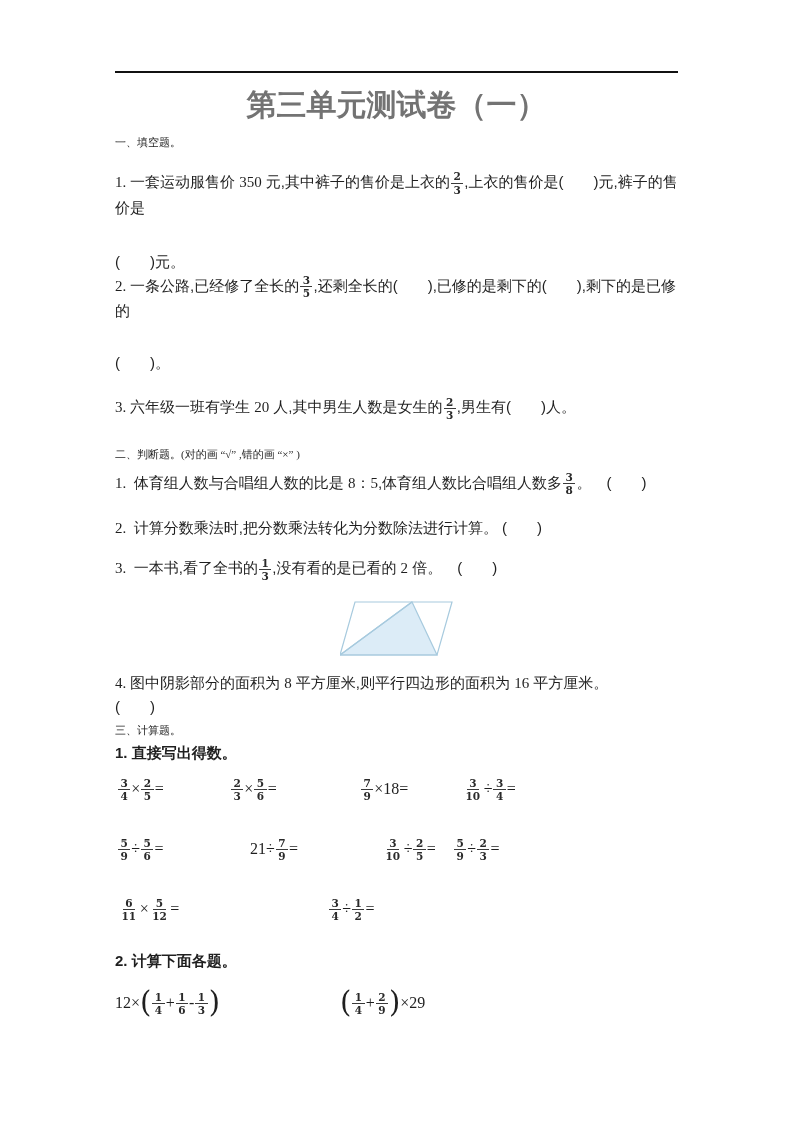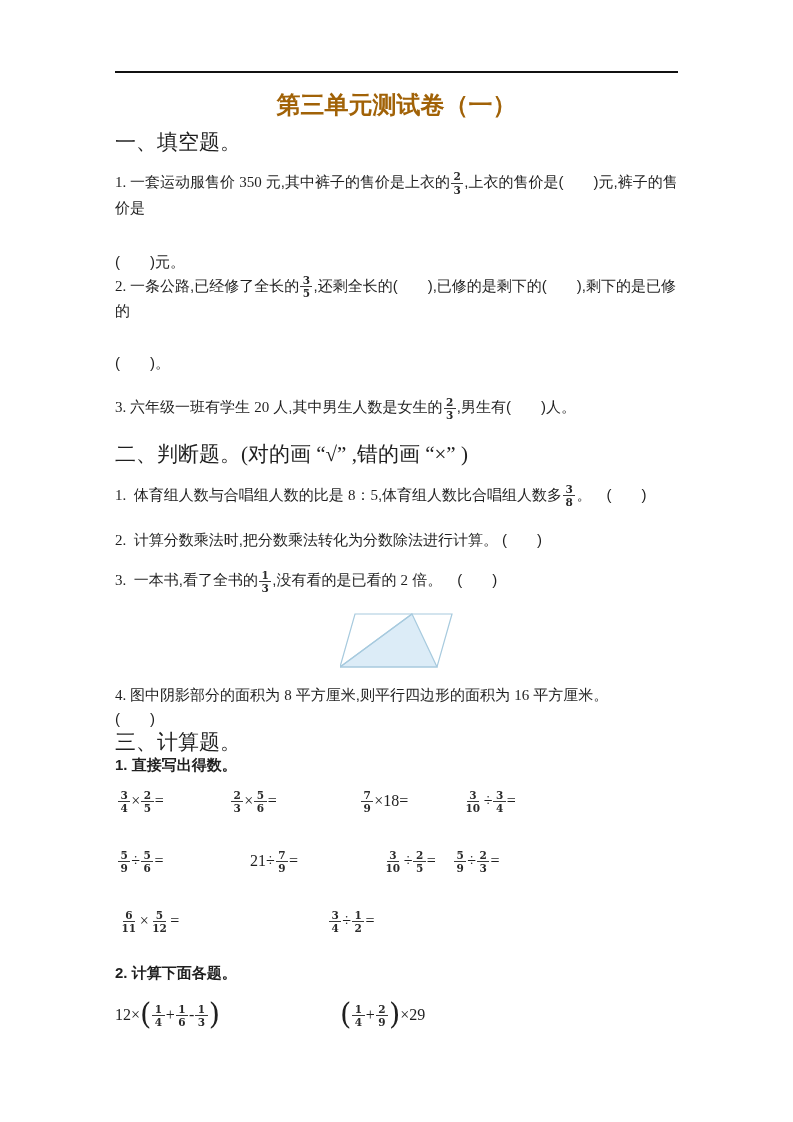--- a/index.html
+++ b/index.html
@@ -16,27 +16,27 @@
   .rule{
     margin-top:71px;
     height:0;
     border-top:2px solid #111;
   }
   .title{
     margin-top:15px;
     text-align:center;
     font-family:"Liberation Serif","DejaVu Serif",serif;
     font-weight:600;
-    font-size:24px;
+    font-size:30px;
     line-height:34px;
-    color:#a16207;
+    color:#737373;
   }
   .sec-head{
     font-family:"Liberation Serif","DejaVu Serif",serif;
-    font-size:21px;
+    font-size:11px;
     line-height:22px;
     white-space:pre-wrap;
   }
   .line{
     font-size:15px;
     line-height:24px;
     white-space:nowrap;
   }
   .zh{white-space:pre-wrap;}
   .sn{
@@ -68,21 +68,21 @@
     top:-1px;
   }
   
   .m-s1{margin-top:9px;}
   .m-q1a{margin-top:17px;}
   .m-q1b{margin-top:30px;}
   .m-q2a{}
   .m-q2b{margin-top:28px;}
   .m-q3{margin-top:20px;}
   .m-s2{margin-top:22px;}
-  .m-j1{margin-top:18px;}
+  .m-j1{margin-top:6px;}
   .m-j2{margin-top:20px;}
   .m-j3{margin-top:16px;}
   .m-fig{margin-top:16px;margin-left:225px;width:113px;height:59px;}
   .m-j4{margin-top:14px;}
   .m-s3{margin-top:0px;}
   .m-sub1{margin-top:0px;}
   .m-sub2{margin-top:18px;}
   .calc-row{position:relative;height:34px;}
   .calc-row .ce{position:absolute;top:0;white-space:nowrap;}
   .m-row1{margin-top:12px;}

